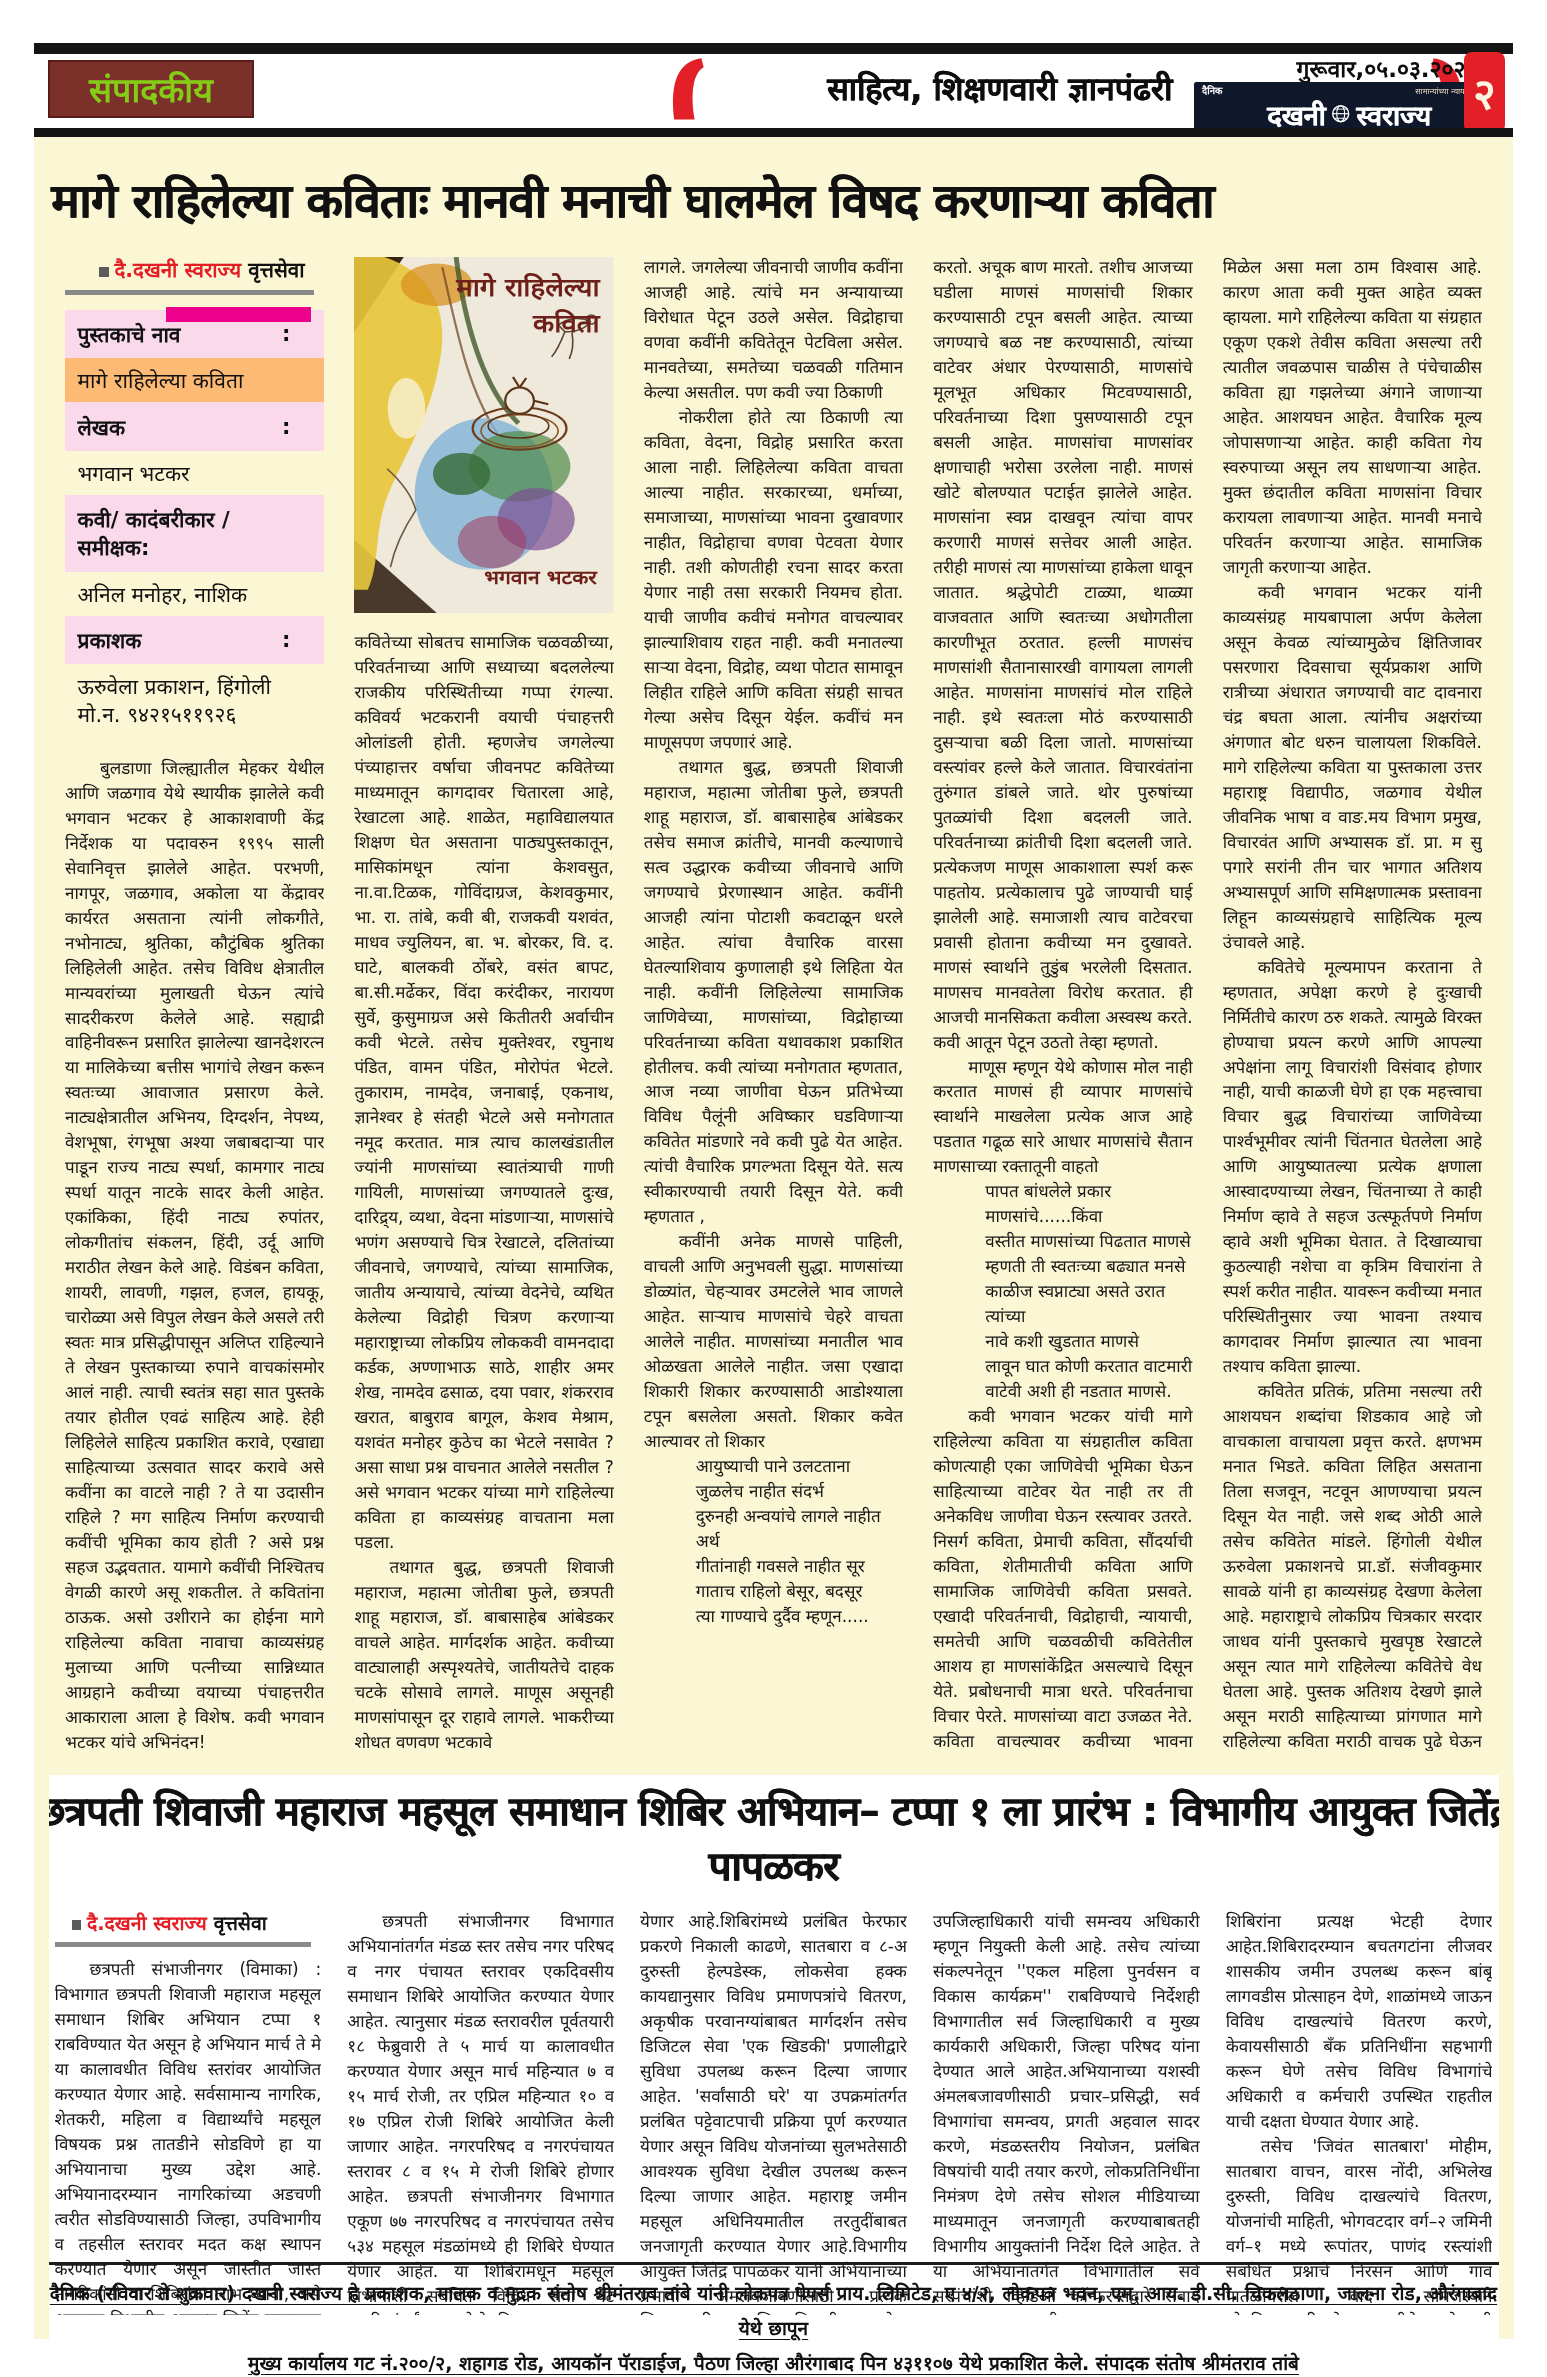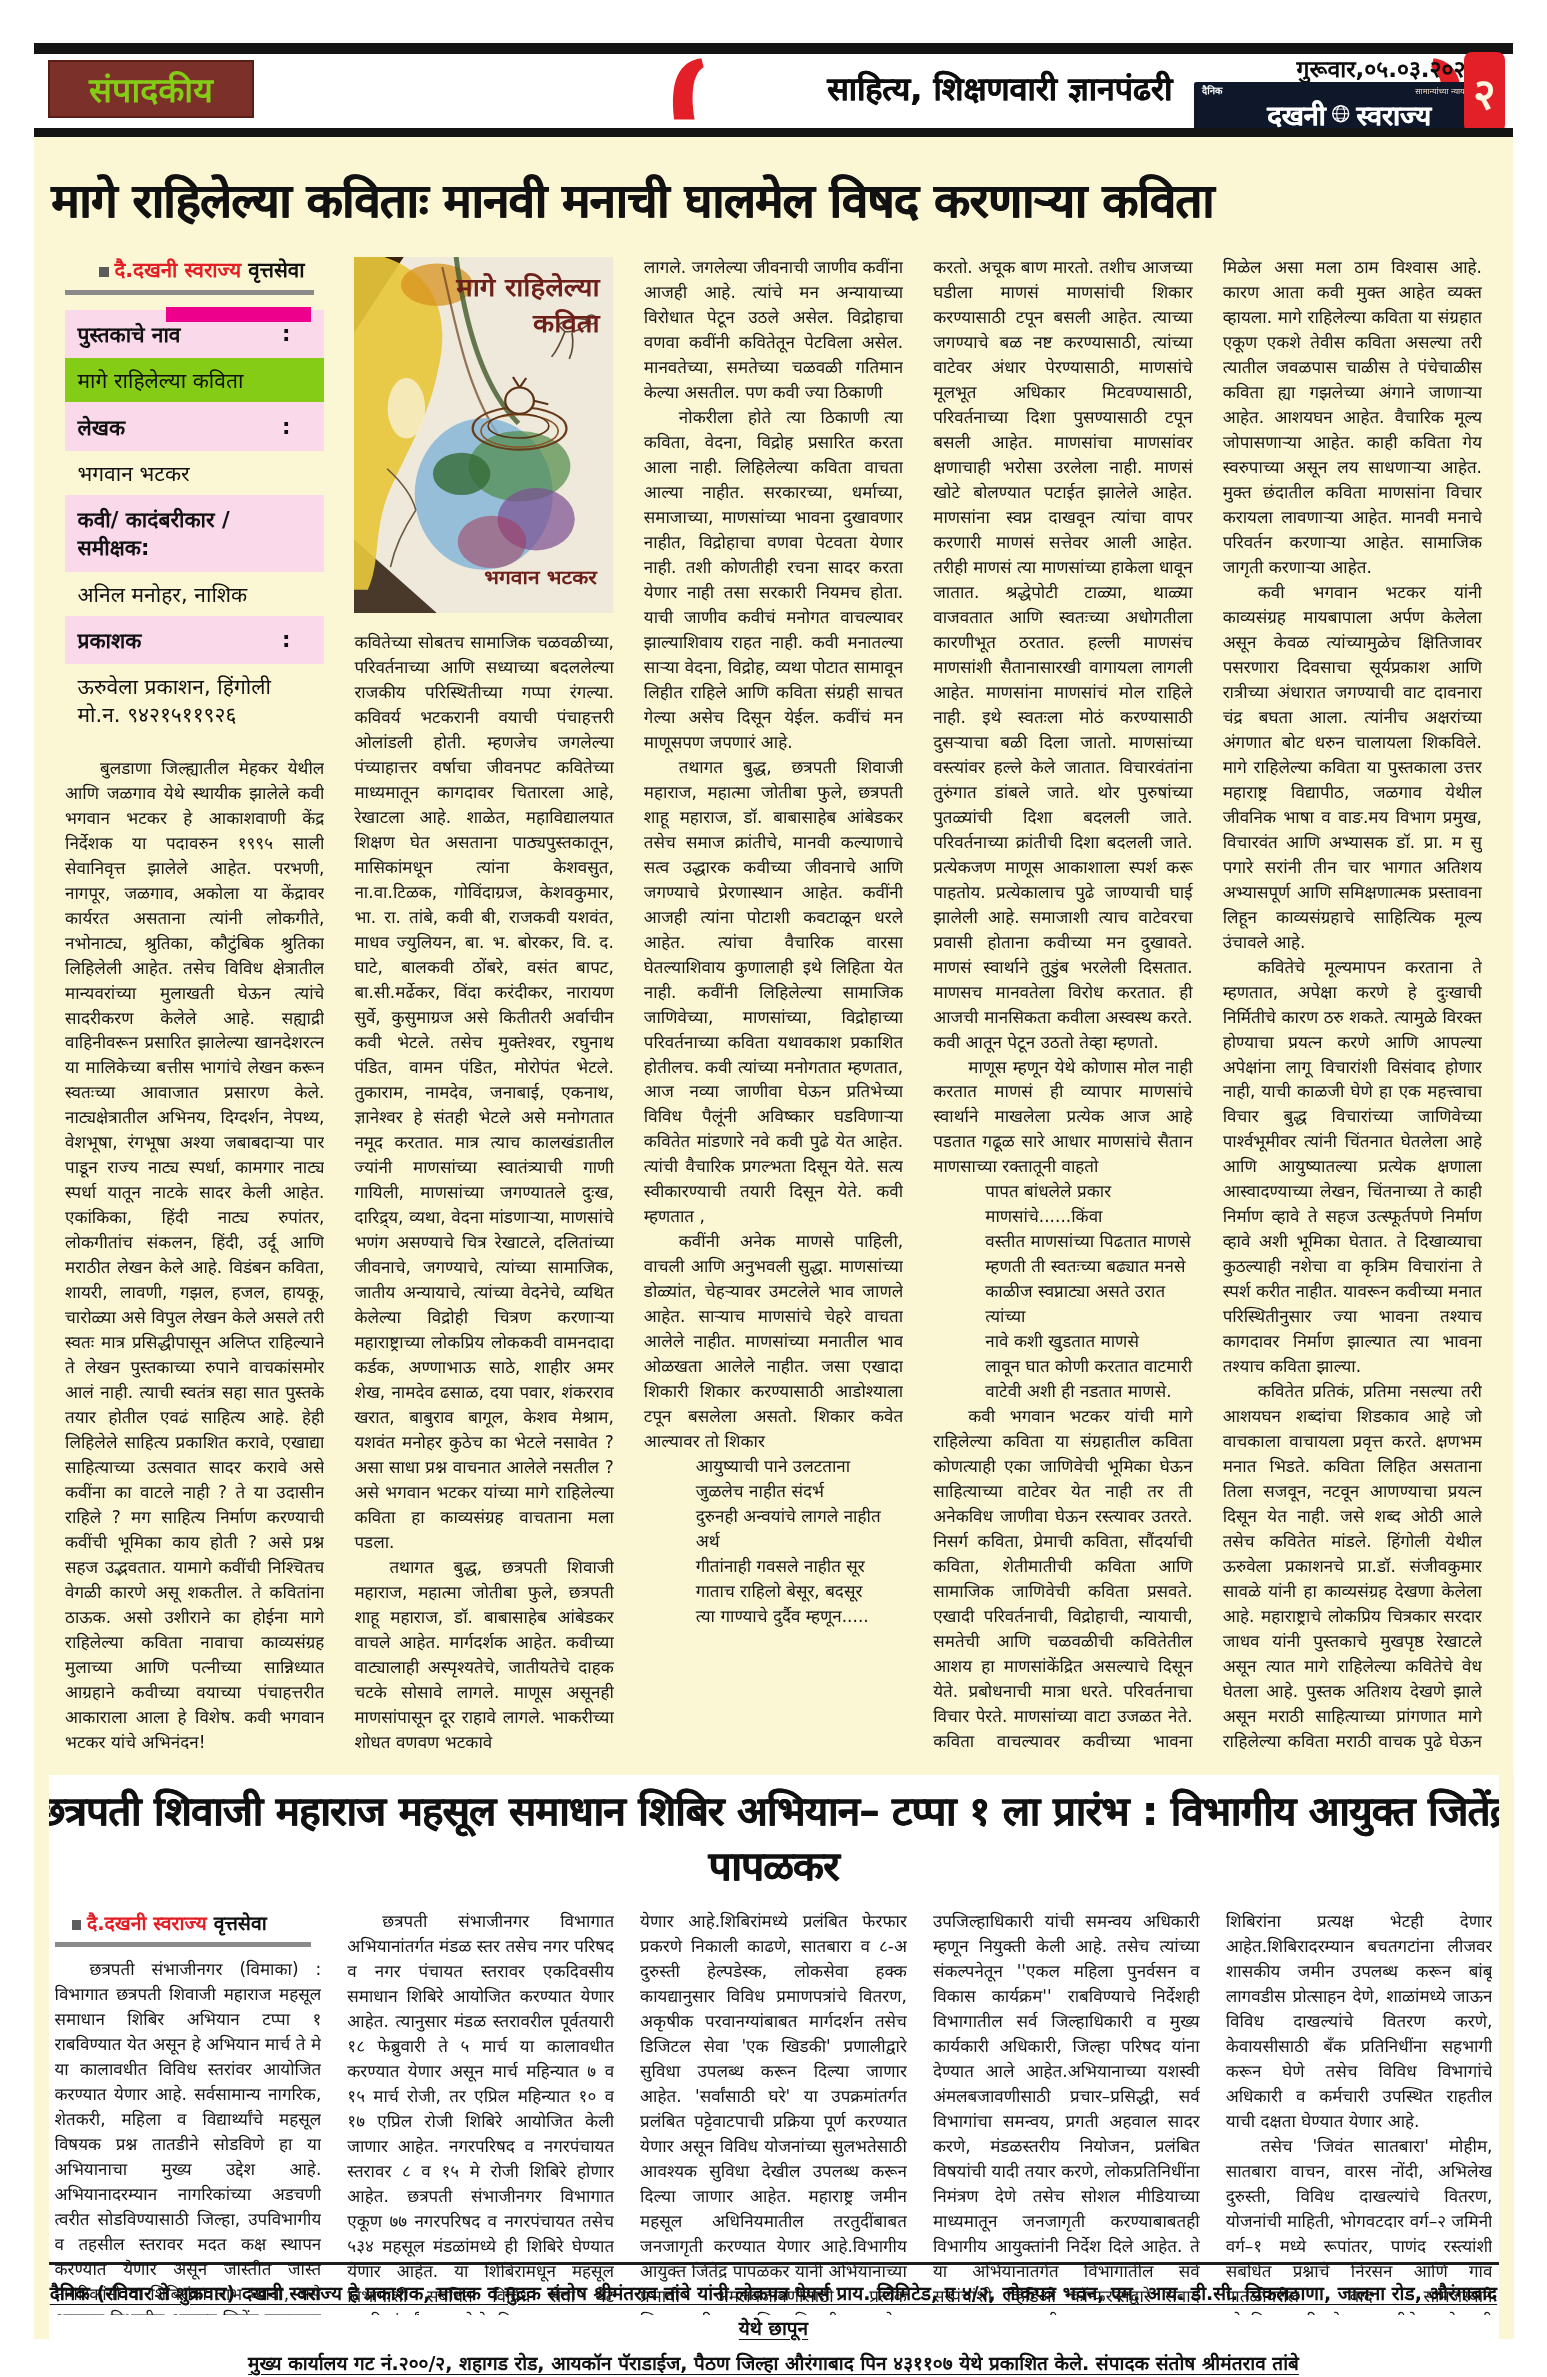--- a/index.html
+++ b/index.html
@@ -40,21 +40,21 @@
   .byline { font-size:20.5px; font-weight:bold; color:#111; padding-left:34px; white-space:nowrap; }
   .byline .bullet { display:inline-block; width:9.7px; height:9.7px; background:#5c5c5c; margin-right:5.7px; }
   .byline .agency { color:#e31e25; }
   .byline-rule { height:5.1px; background:#8a8a8a; margin:6.8px 0 15px 0; width:96%; }
 
   .infobox { position:relative; margin-bottom:19.4px; }
   .infobox .accent { position:absolute; top:-3.4px; left:39%; width:56%; height:15px; background:#ec008c; }
   .irow-label { background:#f9d9ea; display:flex; justify-content:space-between; align-items:center;
                 padding:10.3px 34px 10.3px 12.5px; font-weight:bold; font-size:21px; color:#111; }
   .irow-value { padding:8px 5.7px 8px 12.5px; font-size:21px; color:#111; }
-  .irow-value.white { background:#84cc16; }
+  .irow-value.white { background:#fdba74; }
 
   .cover { width:100%; height:356px; margin:2.3px 0 17px 0; }
   .cover svg { width:100%; height:100%; display:block; }
 
   .para { font-size:17px; line-height:1.47; color:#161616; text-align:justify; text-indent:35px; }
   .para.noindent { text-indent:0; }
   .para.verse { white-space:pre-line; text-align:left; text-indent:0; padding-left:52px; }
 
   
   .bottom-article { position:absolute; left:34px; top:1782px; width:1479px; }

